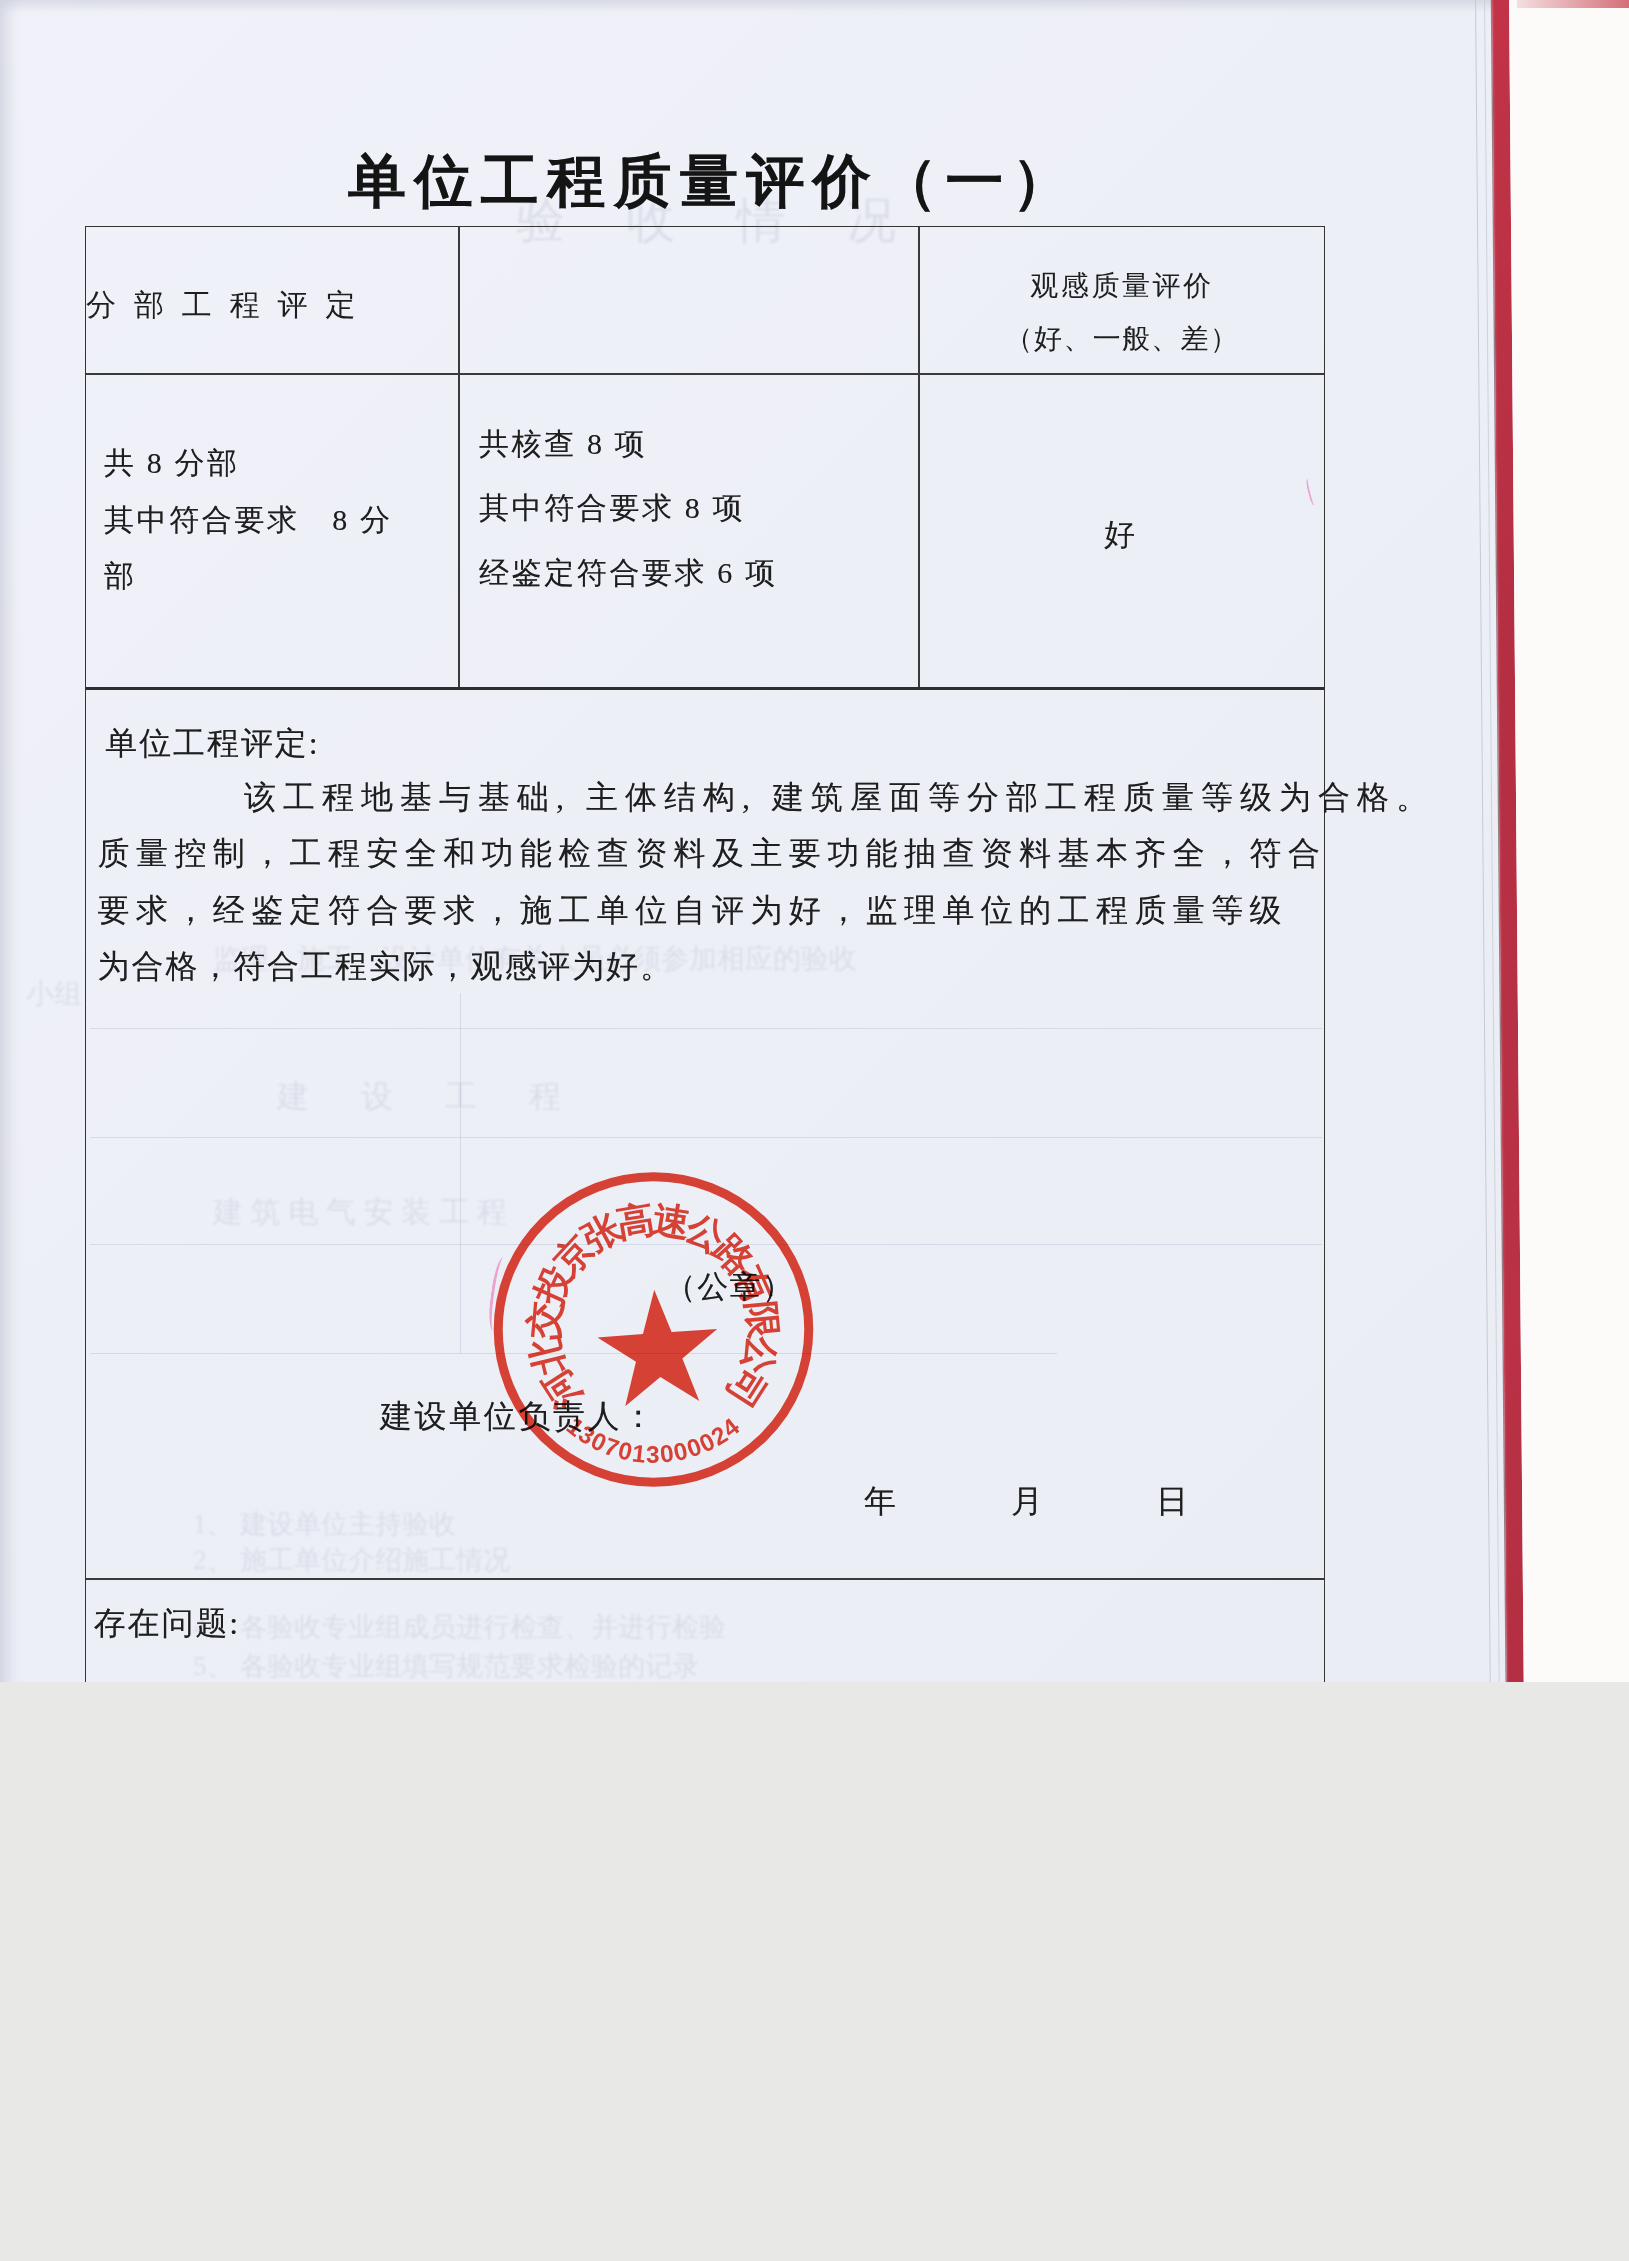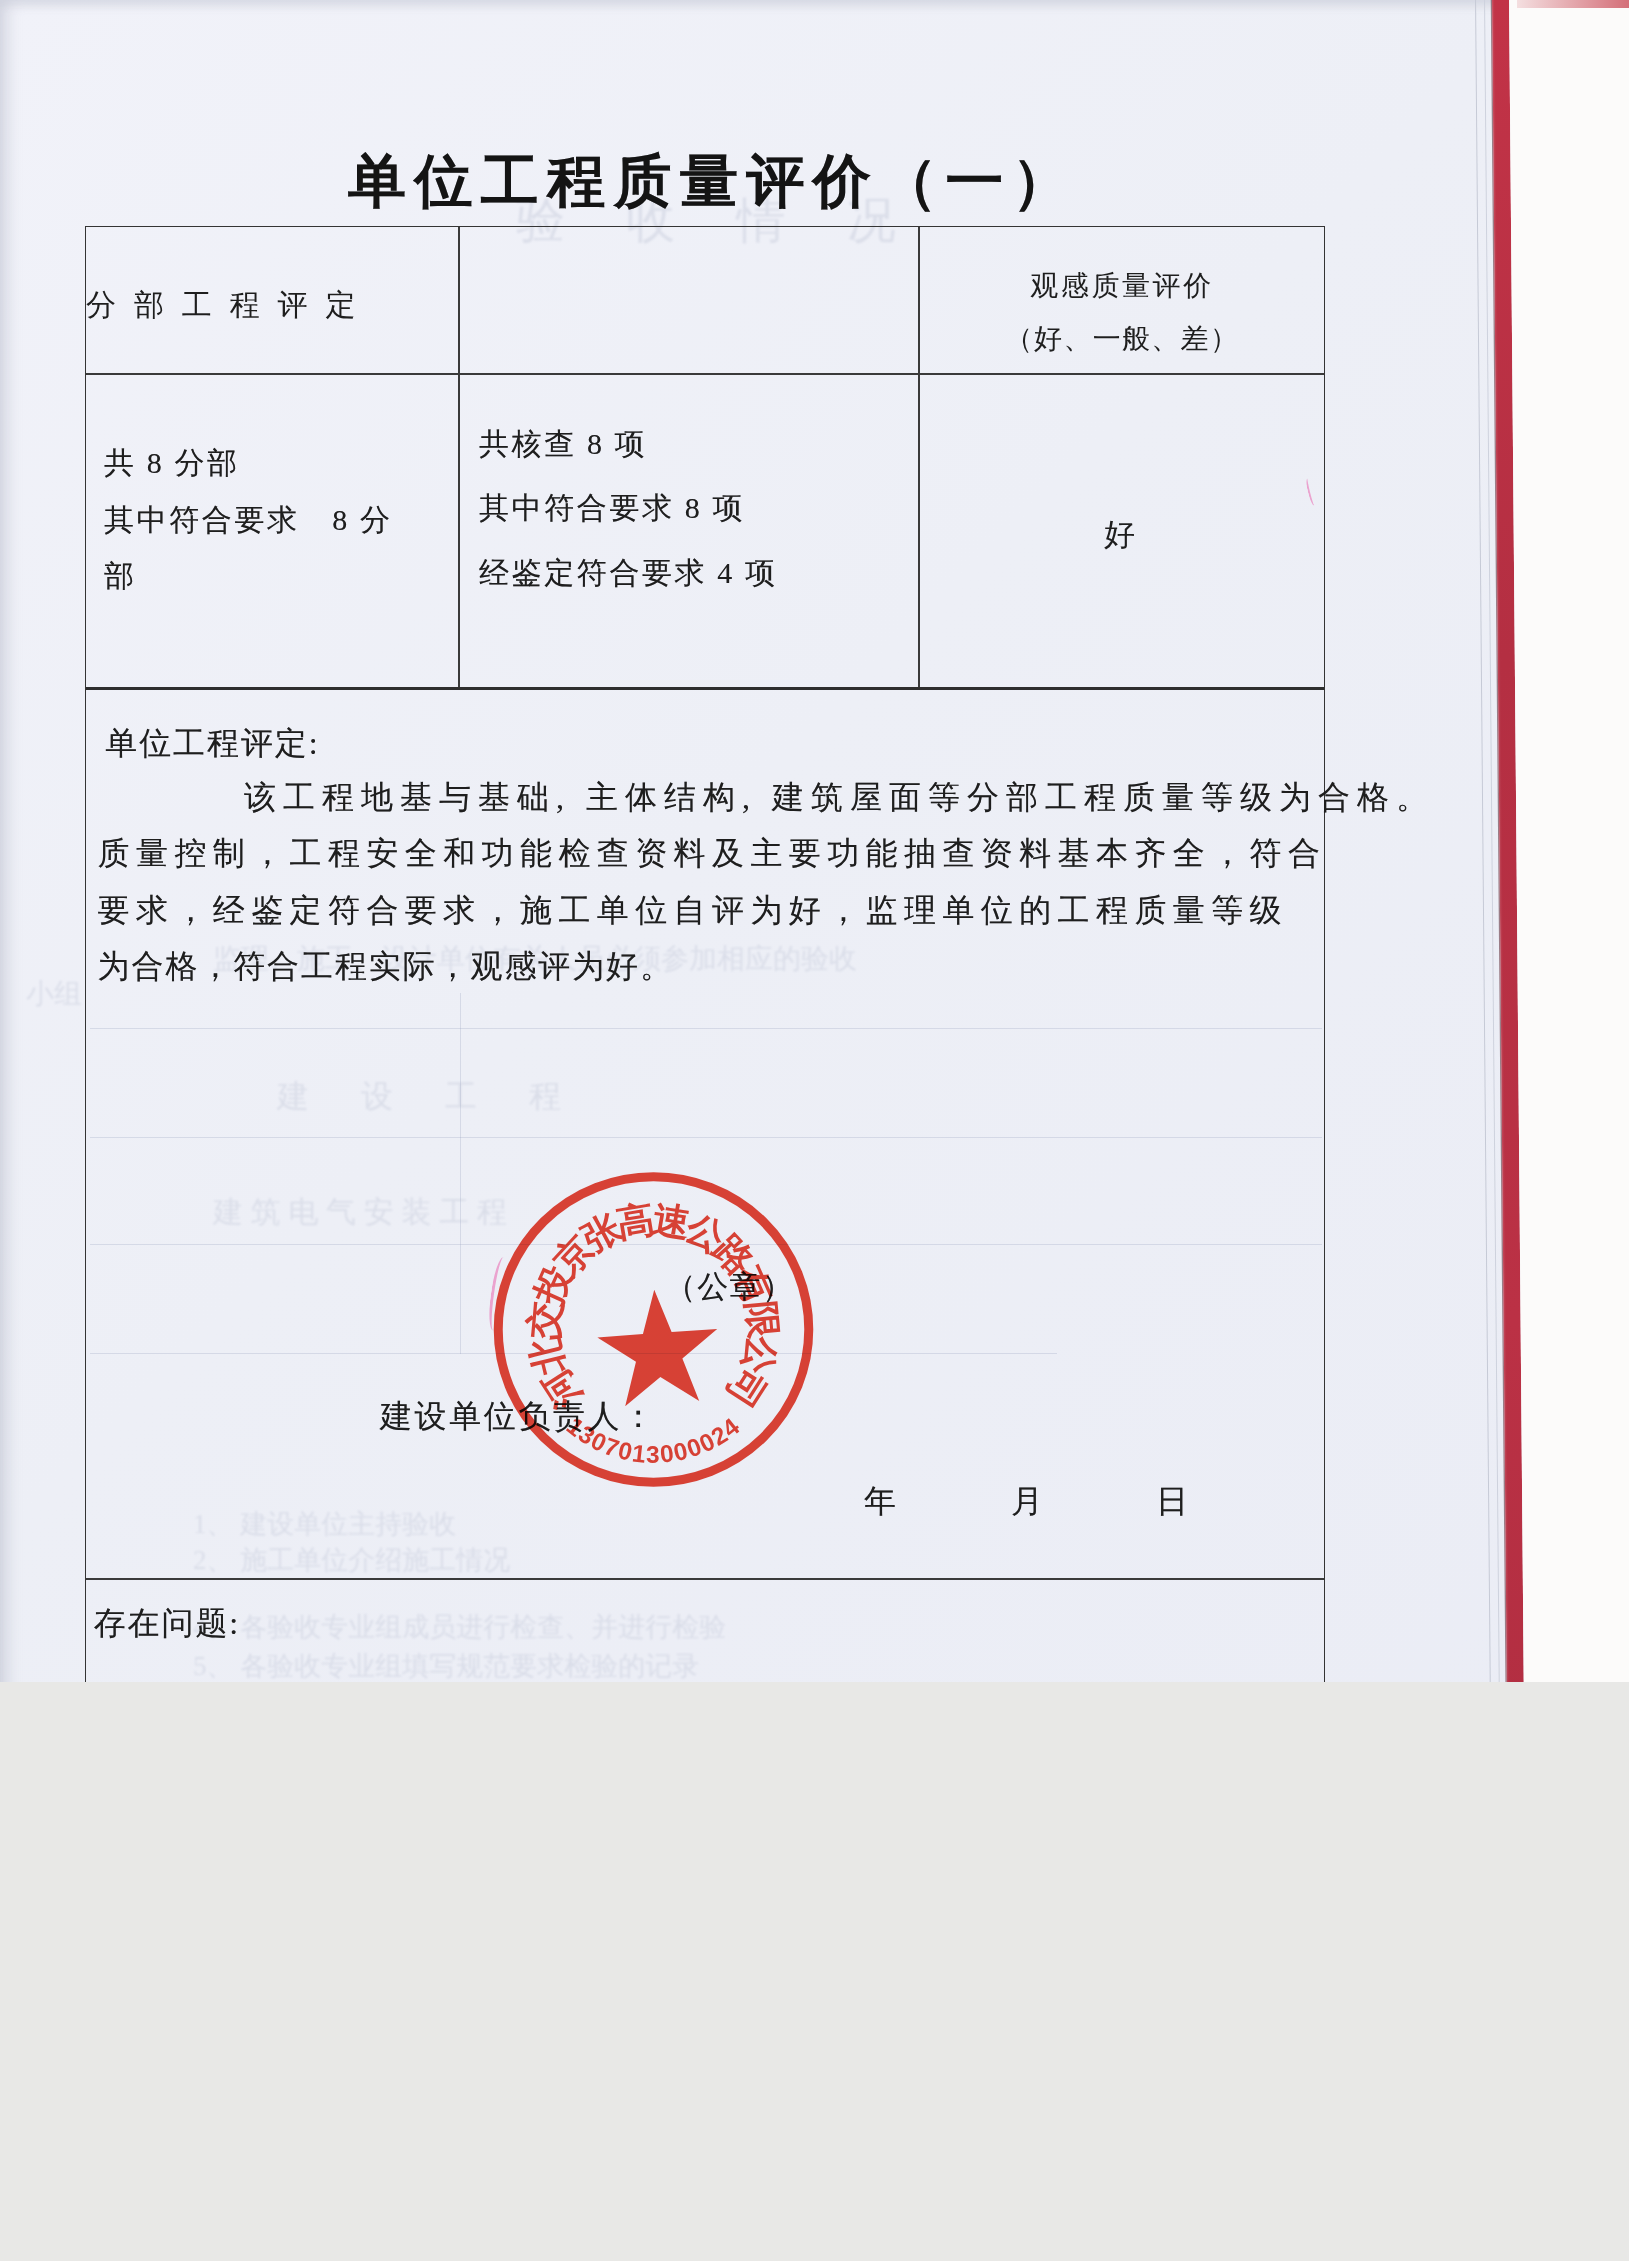--- a/index.html
+++ b/index.html
@@ -75,21 +75,21 @@
 
     <div class="cell-label" style="left:0;top:58px;width:372px;text-align:left;">分 部 工 程 评 定</div>
     <div class="cell-label" style="left:834px;top:40px;width:404px;text-align:center;font-size:28px;letter-spacing:2.6px;">观感质量评价</div>
     <div class="cell-label" style="left:834px;top:93px;width:404px;text-align:center;font-size:28px;letter-spacing:1.3px;">（好、一般、差）</div>
 
     <div class="txt" style="left:18px;top:216px;font-size:30px;letter-spacing:2.6px;">共 8 分部</div>
     <div class="txt" style="left:18px;top:273px;font-size:30px;letter-spacing:2.6px;">其中符合要求　8 分</div>
     <div class="txt" style="left:18px;top:329px;font-size:30px;letter-spacing:2.6px;">部</div>
     <div class="txt" style="left:393px;top:197px;font-size:30px;letter-spacing:2.6px;">共核查 8 项</div>
     <div class="txt" style="left:393px;top:261px;font-size:30px;letter-spacing:2.6px;">其中符合要求 8 项</div>
-    <div class="txt" style="left:393px;top:326px;font-size:30px;letter-spacing:2.6px;">经鉴定符合要求 4 项</div>
+    <div class="txt" style="left:393px;top:326px;font-size:30px;letter-spacing:2.6px;">经鉴定符合要求 6 项</div>
     <div class="cell-label" style="left:834px;top:287px;width:404px;text-align:center;font-size:31px;">好</div>
 
     <div class="txt" style="left:19.3px;top:495px;font-size:32px;letter-spacing:1.9px;">单位工程评定:</div>
     <div class="p-line" style="left:95px;top:549px;text-indent:63px;letter-spacing:7px;">该工程地基与基础, 主体结构, 建筑屋面等分部工程质量等级为合格。</div>
     <div class="p-line" style="left:11.6px;top:605px;font-family:Liberation Mono, monospace;">质量控制，工程安全和功能检查资料及主要功能抽查资料基本齐全，符合</div>
     <div class="p-line" style="left:11.6px;top:662px;">要求，经鉴定符合要求，施工单位自评为好，监理单位的工程质量等级</div>
     <div class="p-line" style="left:11.6px;top:718px;letter-spacing:1.9px;">为合格，符合工程实际，观感评为好。</div>
 
     <div class="txt" style="left:579px;top:1039px;font-size:31px;letter-spacing:1.3px;">（公章）</div>
     <div class="txt" style="left:294px;top:1168px;font-size:32px;letter-spacing:2.6px;">建设单位负责人：</div>

